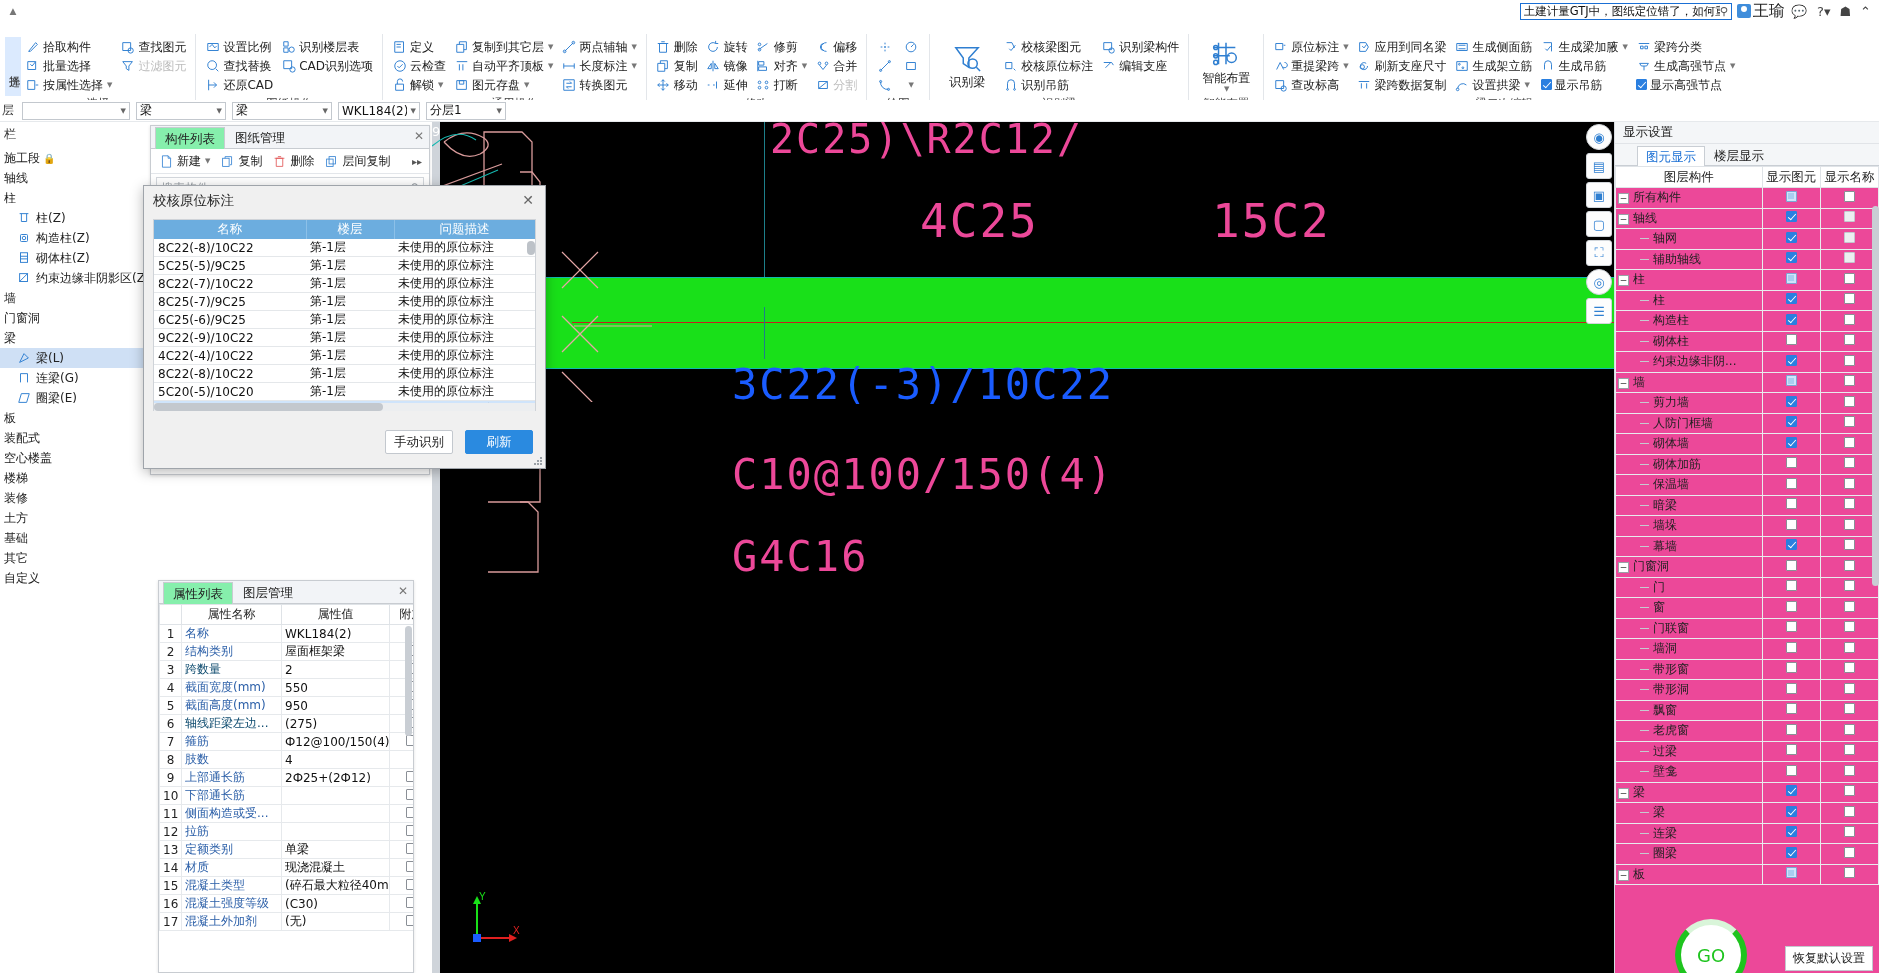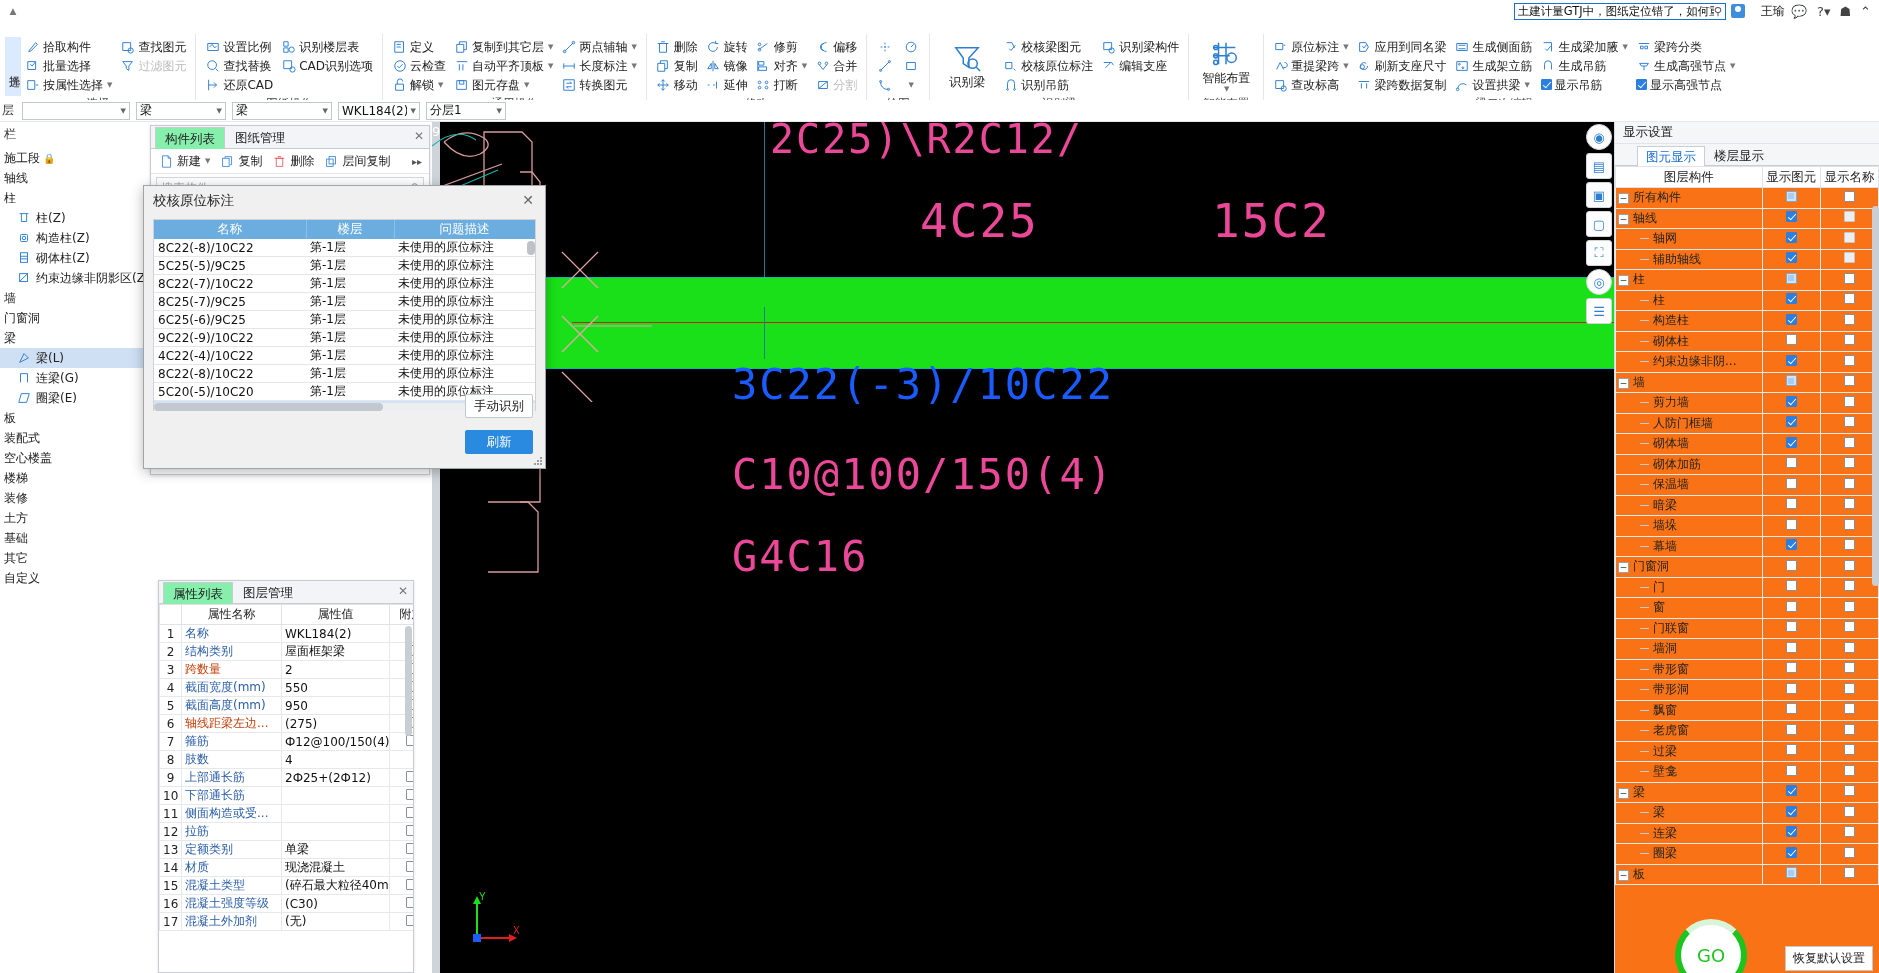--- a/index.html
+++ b/index.html
@@ -27,21 +27,21 @@
   .tab-right {
     position: absolute; right: 0; top: 0; height: 22px;
     display: flex; align-items: center; gap: 5px; padding-right: 6px;
   }
   .searchbox {
     display: flex; align-items: center; width: 212px; height: 17px;
     border: 1px solid #1a6fd4; background: #fff; padding: 0 3px; font-size: 11.5px;
   }
   .searchbox .q { flex: 1; overflow: hidden; white-space: nowrap; color: #111; }
   .mini-ico { font-size: 11px; color: #555; }
-  .user-chip { display: flex; align-items: center; gap: 16px; font-size: 12px; }
+  .user-chip { display: flex; align-items: center; gap: 2px; font-size: 16px; }
   .avatar-sq {
     width: 14px; height: 14px; background: #3f8ddb; border-radius: 2px;
     position: relative;
   }
   .avatar-sq::after {
     content: ""; position: absolute; left: 4px; top: 2px; width: 6px; height: 6px;
     border-radius: 50%; background: #fff;
   }
   .ic-btn { font-size: 13px; color: #444; padding: 0 2px; }
 
@@ -178,21 +178,21 @@
   .ptable th {
     background: #fff; font-weight: normal; border: 1px solid #dfe3e7;
     height: 20px; color: #222; font-size: 12px;
   }
   .ptable td {
     border: 1px solid #e6e9ec; height: 18px; padding: 0 3px;
     overflow: hidden; white-space: nowrap; color: #111;
   }
   .ptable td.idx { text-align: center; color: #222; background: #fff; }
   .ptable td.nm { color: #2b5fa8; }
-  .ptable td.nm.plain { color: #c2410c; }
+  .ptable td.nm.plain { color: #0c4a6e; }
   .ptable td.ck { text-align: center; }
   .prop-scroll { height: 352px; overflow: hidden; position: relative; }
   .pscrollbar {
     position: absolute; right: 1px; top: 22px; width: 7px; height: 110px;
     background: #c9ced4; border-radius: 4px;
   }
 
   
   #canvas {
     position: absolute; left: 432px; top: 122px; right: 265px; bottom: 0;
@@ -225,21 +225,21 @@
   .vbtn {
     width: 26px; height: 26px; background: #fdfdfd; border: 1px solid #d2d6da;
     border-radius: 3px; display: flex; align-items: center; justify-content: center;
     color: #2f7fd1; font-size: 13px;
   }
   .vbtn.round { border-radius: 50%; }
 
   
   #rightpanel {
     position: absolute; right: 0; top: 122px; width: 265px; bottom: 0;
-    background: #f97316; border-left: 1px solid #d7dbe0;
+    background: #ec4899; border-left: 1px solid #d7dbe0;
   }
   .rp-title {
     height: 22px; display: flex; align-items: center; padding-left: 8px;
     font-size: 12.5px; color: #222; background: #f4f6f8;
     border-bottom: 1px solid #e1e4e8;
   }
   .rp-tabs {
     display: flex; height: 22px; padding-left: 22px; background: #f4f6f8;
     border-bottom: 1px solid #c9ced4; align-items: flex-end;
   }
@@ -309,21 +309,21 @@
   .dlg-vsb {
     position: absolute; right: 10px; top: 55px; width: 8px; height: 14px;
     background: #bdc2c8; border-radius: 4px;
   }
   .dlg-hsb-track {
     position: absolute; left: 10px; right: 10px; bottom: 57px; height: 8px;
     background: #eceef0;
   }
   .dlg-hsb-thumb { position: absolute; left: 0; top: 0; width: 60%; height: 8px; background: #c3c8ce; border-radius: 4px; }
   .dlg-buttons {
-    position: absolute; right: 12px; bottom: 14px; display: flex; gap: 12px; flex-direction: column;
+    position: absolute; right: 12px; bottom: 14px; display: flex; gap: 12px;
   }
   .dbtn {
     width: 68px; height: 24px; font-size: 12.5px; display: flex;
     align-items: center; justify-content: center; border-radius: 2px;
   }
   .dbtn.plain { background: #fff; border: 1px solid #c3c8ce; color: #222; }
   .dbtn.primary { background: #2a8ae0; color: #fff; border: 1px solid #2a8ae0; }
   .dlg-resizer {
     position: absolute; right: 2px; bottom: 2px; width: 9px; height: 9px;
     background:

